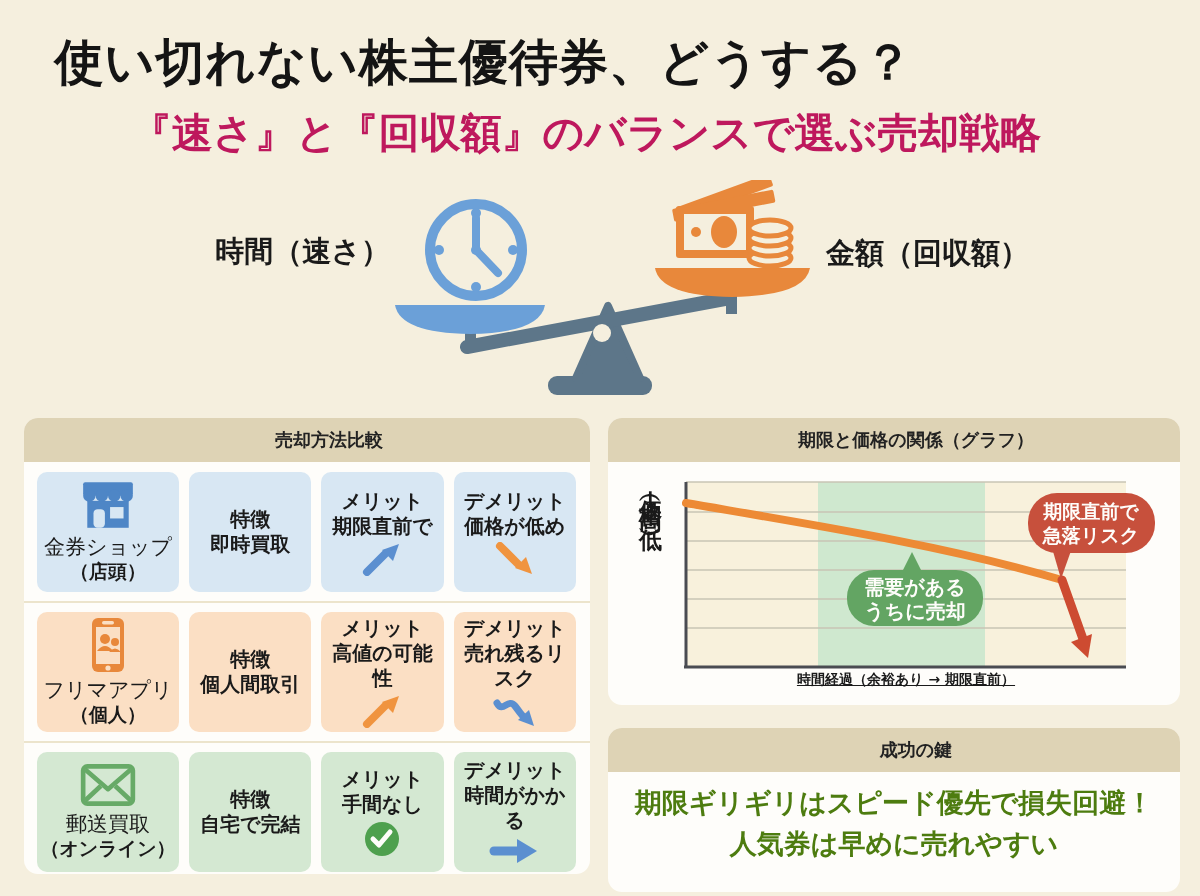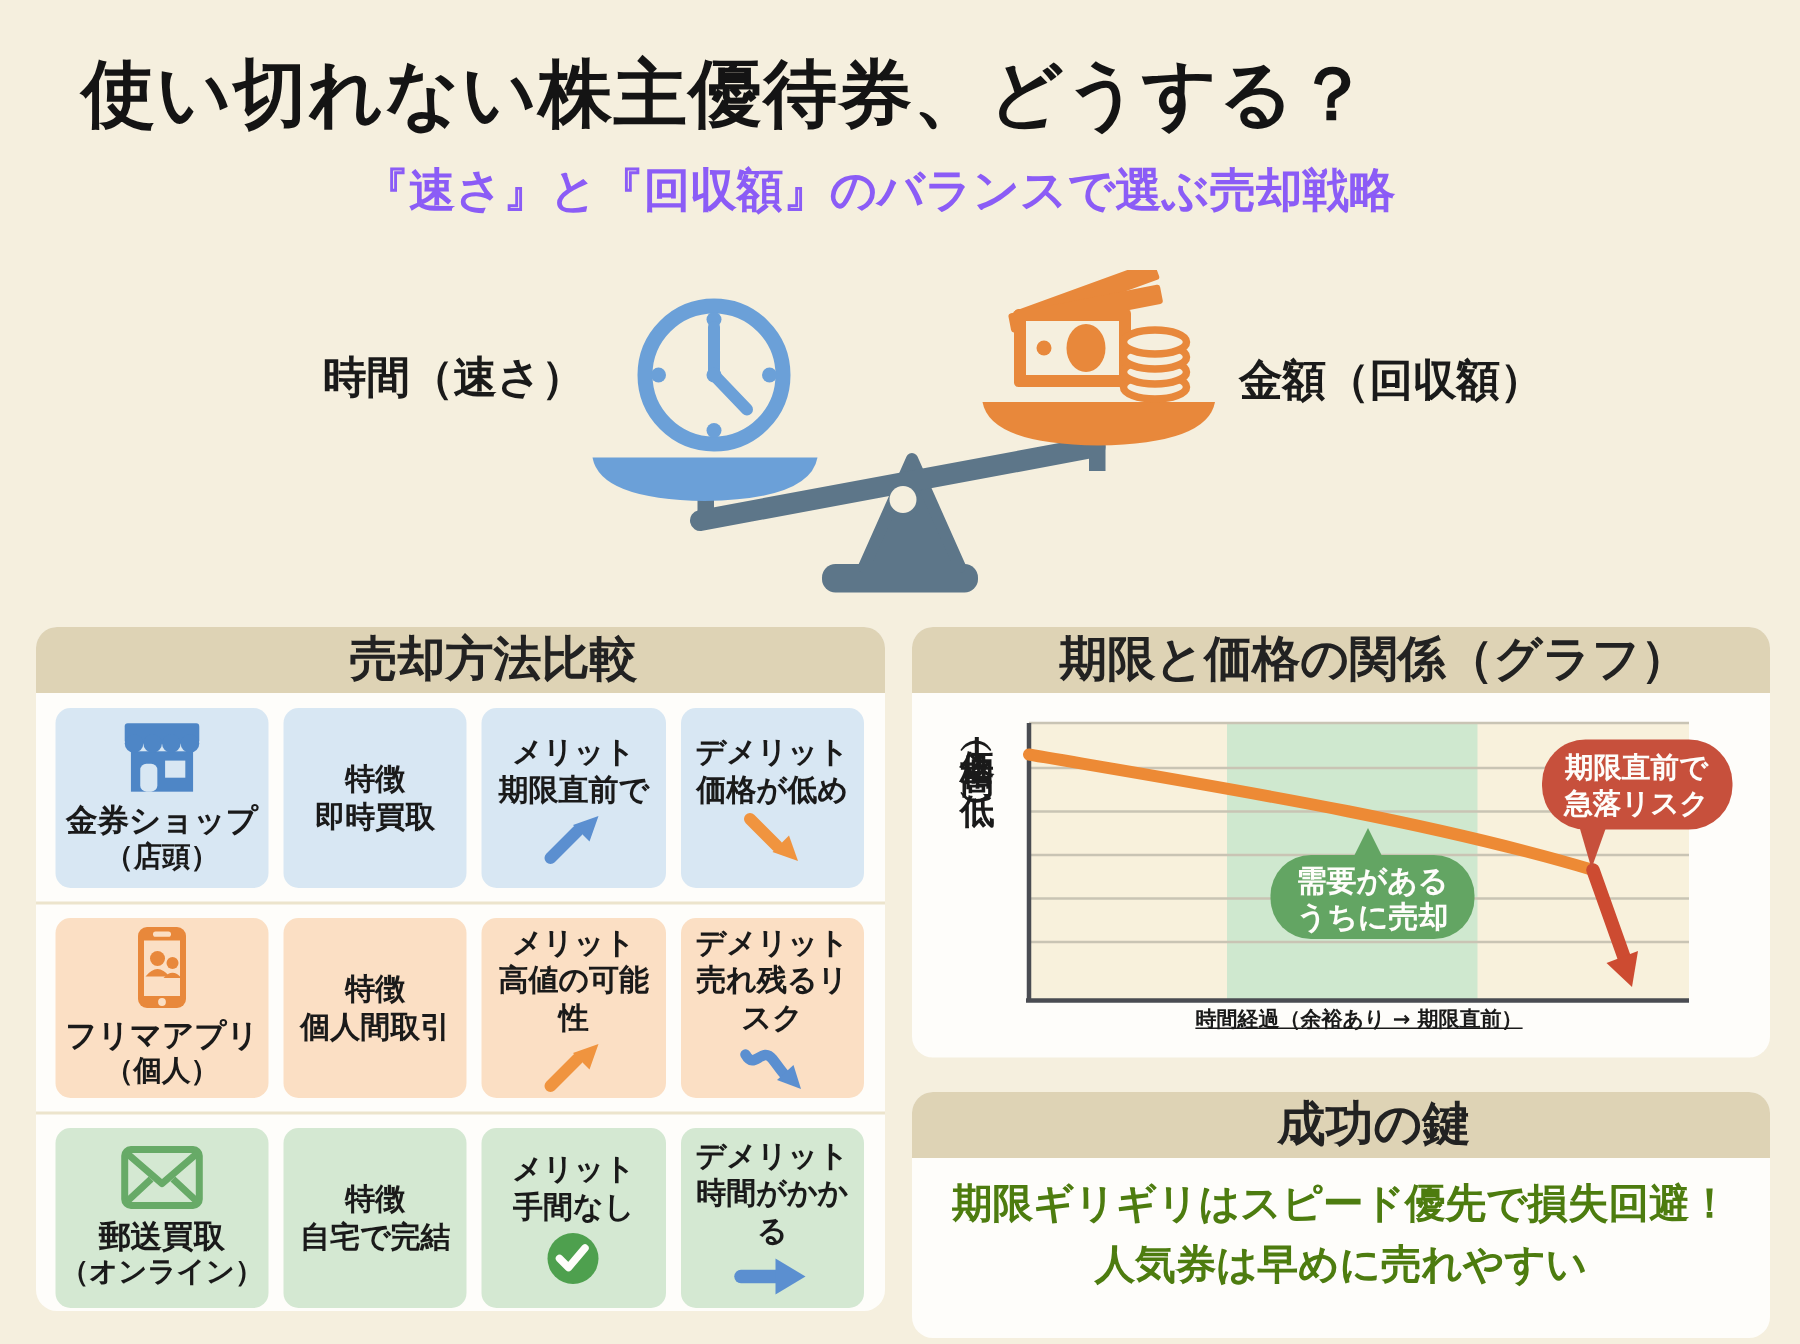--- a/index.html
+++ b/index.html
@@ -8,52 +8,52 @@
     background:#f5efde;color:#1a1a1a;
     font-family:"DejaVu Sans","Liberation Sans",sans-serif;
   }
   
   .title{
     position:absolute;left:0;top:30px;width:968px;text-align:center;
     font-size:49px;font-weight:900;letter-spacing:1px;color:#141414;
   }
   .subtitle{
     position:absolute;left:0;top:106px;width:1172px;text-align:center;
-    font-size:31px;font-weight:800;color:#8b5cf6;
+    font-size:41px;font-weight:800;color:#be185d;
   }
   
   .scale-svg{position:absolute;left:380px;top:180px;}
   .scale-label{position:absolute;font-size:29px;font-weight:800;white-space:nowrap;}
   .scale-label.left{left:150px;top:232px;width:240px;text-align:right;}
   .scale-label.right{left:826px;top:234px;width:260px;text-align:left;}
   
   .card{position:absolute;background:#fefdfa;border-radius:14px;overflow:hidden;}
   .card-header{
     height:44px;background:#ded3b5;display:flex;align-items:center;justify-content:center;
-    font-size:32px;font-weight:800;color:#222;padding-left:44px;
+    font-size:18px;font-weight:800;color:#222;padding-left:44px;
   }
   .card-left{left:24px;top:418px;width:566px;height:456px;}
   .card-graph{left:608px;top:418px;width:572px;height:287px;}
   .card-key{left:608px;top:728px;width:572px;height:164px;}
   
   .table-body{padding:10px 14px 0 13px;}
   .t-row{
     display:grid;grid-template-columns:142px 1fr 1fr 1fr;gap:10px;height:120px;
   }
   .row-sep{border-top:2px solid #ece4cc;margin:9px -14px 9px -13px;}
   .cell{
     border-radius:10px;display:flex;flex-direction:column;align-items:center;
     justify-content:center;text-align:center;font-weight:700;font-size:20px;
     line-height:1.25;padding:4px 2px;
   }
   .theme-blue .cell{background:#d8e7f3;}
   .theme-orange .cell{background:#fbdfc4;}
   .theme-green .cell{background:#d4e8d2;}
   .cell .lbl{font-weight:800;}
-  .method-name{font-size:21px;font-weight:700;margin-top:4px;}
+  .method-name{font-size:21px;font-weight:400;margin-top:4px;}
   .method-sub{font-size:19px;font-weight:800;}
   .marker{margin-top:3px;}
   
   .graph-body{position:relative;width:572px;height:243px;}
   .g-ylabel{
     position:absolute;left:28px;top:20px;height:185px;display:flex;align-items:center;
     writing-mode:vertical-rl;font-size:23px;font-weight:800;letter-spacing:2px;
   }
   .g-xlabel{
     position:absolute;left:78px;top:209px;width:440px;text-align:center;

